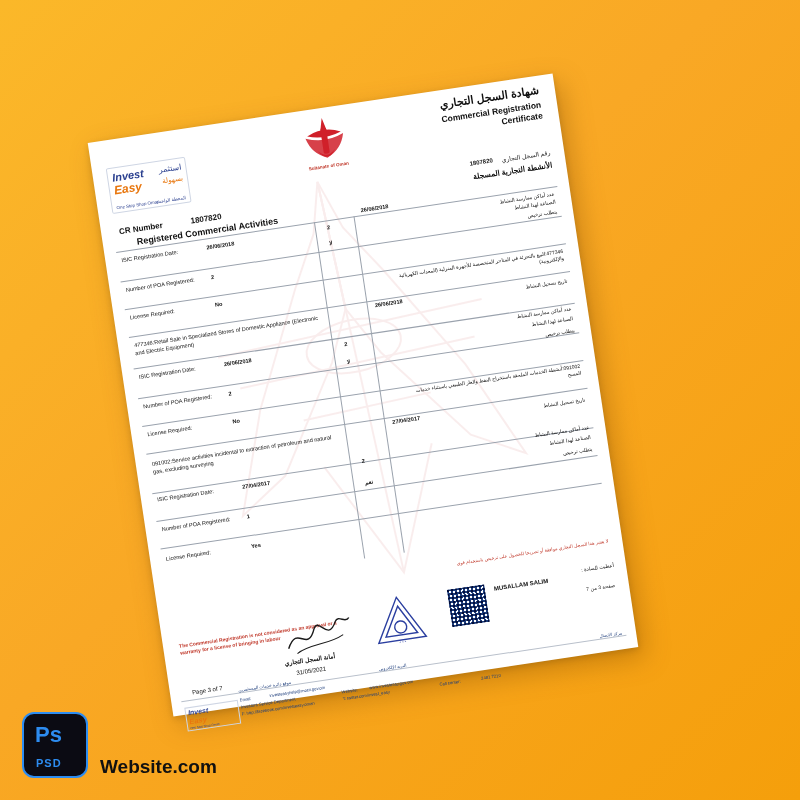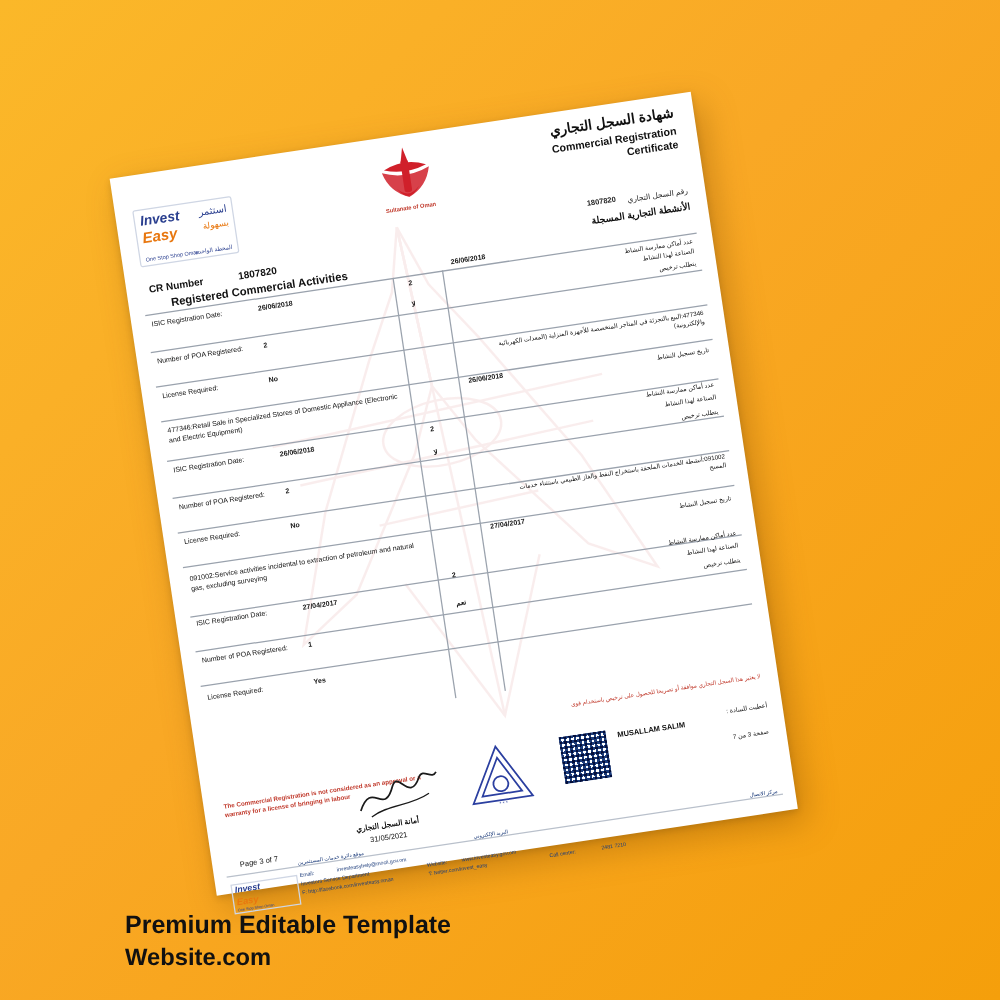--- a/index.html
+++ b/index.html
@@ -269,15 +269,18 @@
         <div class="foot-txt" style="left:58px;top:-6px;direction:rtl;">موقع دائرة خدمات المستثمرين</div>
         <div class="foot-txt" style="left:200px;top:-6px;direction:rtl;">البريد الإلكتروني</div>
         <div class="foot-txt" style="right:4px;top:-6px;direction:rtl;">مركز الاتصال</div>
       </div>
 
     </div>
   </div>
 </div>
 
 <div class="promo">
-  <div class="promo-l1">Premium Editable Template</div>
+  <div class="psd-badge">
+    <div class="psd-ps">Ps</div>
+    <div class="psd-lbl">PSD</div>
+  </div>
   <div class="promo-l2">Website.com</div>
 </div>
 
 </body></html>

